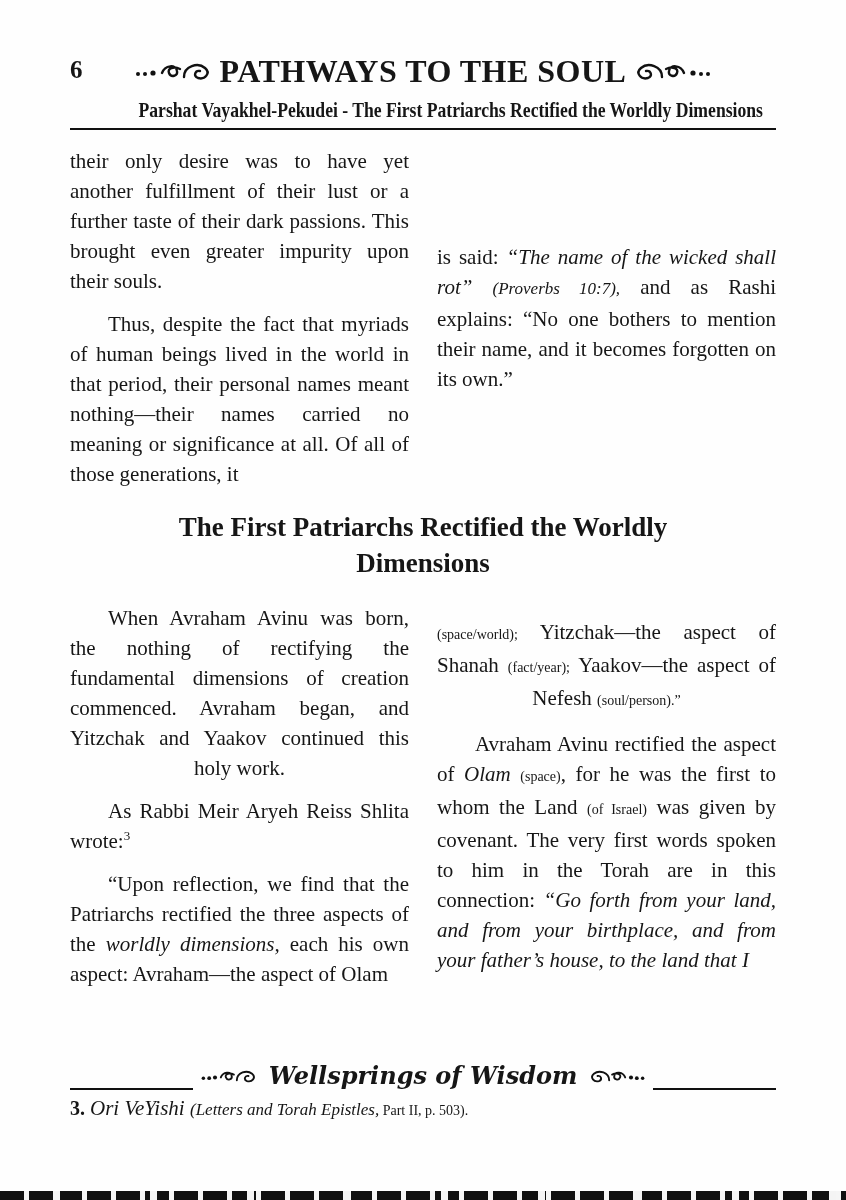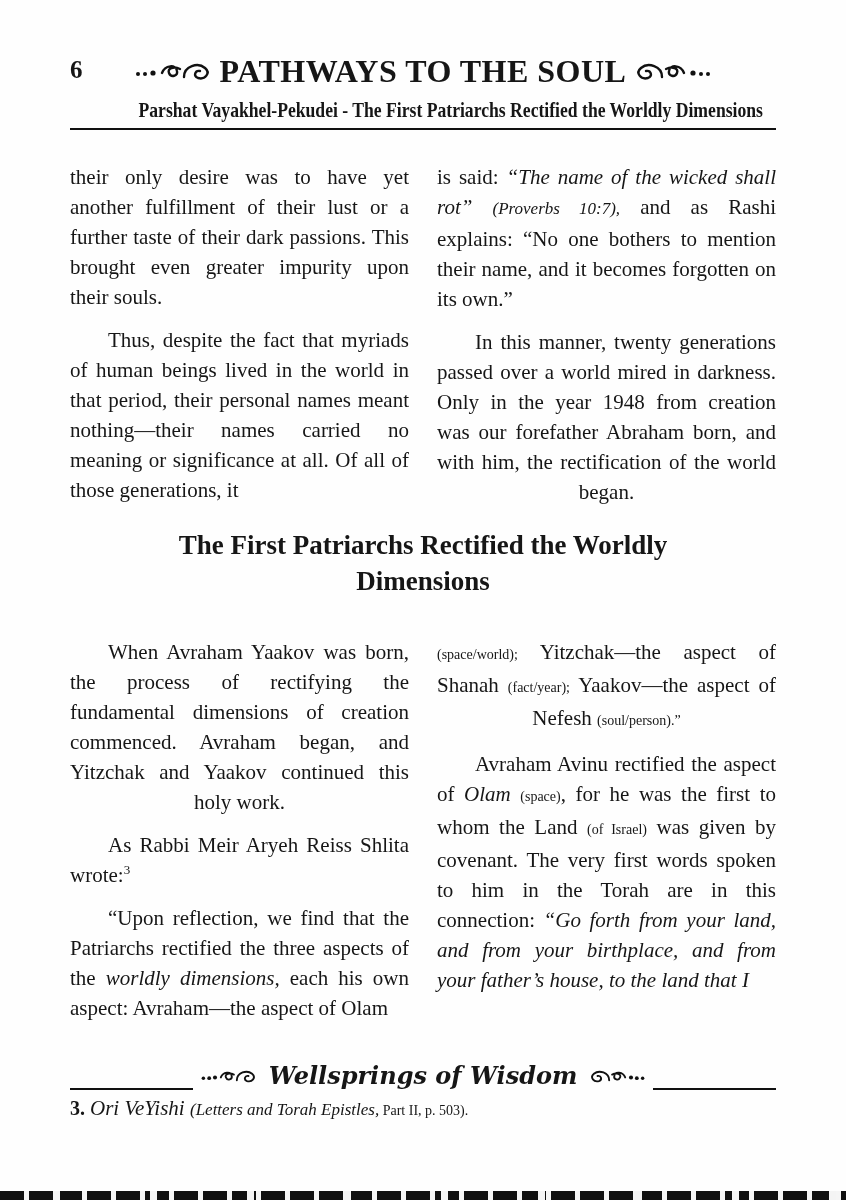--- a/index.html
+++ b/index.html
@@ -16,22 +16,22 @@
   .flourish{display:inline-flex;align-items:center;}
   .flourish.mirror{transform:scaleX(-1);}
   .subtitle-wrap{margin-top:4px;text-align:center;}
   .subtitle{
     display:inline-block;font-weight:bold;font-size:21.5px;white-space:nowrap;
     transform:scaleX(.82);transform-origin:center;
   }
   .header-rule{height:2px;background:#111;margin:5px 70px 0;}
   
   .columns{
-    display:flex;gap:28px;padding:32px 70px 0;
-    font-size:21px;line-height:30px;text-align:justify;
+    display:flex;gap:28px;padding:16px 70px 0;
+    font-size:21px;line-height:30px;text-align:justify;align-items:center;
   }
   .col{flex:1;min-width:0;}
   .para{margin:0;}
   .para + .para{margin-top:13px;}
   .para.indent{text-indent:38px;}
   .para.center-last{text-align-last:center;}
   .run-i{font-style:italic;}
   .run-s{font-size:14px;}
   .run-is{font-style:italic;font-size:17px;}
   .run-b{font-weight:bold;font-size:20px;}
@@ -106,29 +106,28 @@
   </div>
   <div class="header-rule"></div>
 
   <div class="columns">
     <div class="col">
         <p class="para"><span>their only desire was to have yet another fulfillment of their lust or a further taste of their dark passions. This brought even greater impurity upon their souls.</span></p>
         <p class="para indent"><span>Thus, despite the fact that myriads of human beings lived in the world in that period, their personal names meant nothing—their names carried no meaning or significance at all. Of all of those generations, it</span></p>
       </div>
     <div class="col">
         <p class="para"><span>is said: </span><span class="run-i">“The name of the wicked shall rot” </span><span class="run-is">(Proverbs 10:7),</span><span> and as Rashi explains: “No one bothers to mention their name, and it becomes forgotten on its own.”</span></p>
-        <p class="para indent center-last"><span>In this manner, twenty generations passed over a world mired in darkness. Only in the year 1948 from creation was our forefather Abraham born, and with him, the rectification of the world began.</span></p>
       </div>
   </div>
 
   <div class="section-heading">The First Patriarchs Rectified the Worldly Dimensions</div>
 
   <div class="columns">
     <div class="col">
-        <p class="para indent center-last"><span>When Avraham Yaakov was born, the process of rectifying the fundamental dimensions of creation commenced. Avraham began, and Yitzchak and Yaakov continued this holy work.</span></p>
+        <p class="para indent center-last"><span>When Avraham Avinu was born, the nothing of rectifying the fundamental dimensions of creation commenced. Avraham began, and Yitzchak and Yaakov continued this holy work.</span></p>
         <p class="para indent"><span>As Rabbi Meir Aryeh Reiss Shlita wrote:</span><sup>3</sup></p>
         <p class="para indent"><span>“Upon reflection, we find that the Patriarchs rectified the three aspects of the </span><span class="run-i">worldly dimensions,</span><span> each his own aspect: Avraham—the aspect of Olam</span></p>
       </div>
     <div class="col">
         <p class="para center-last"><span class="run-s">(space/world);</span><span> Yitzchak—the aspect of Shanah </span><span class="run-s">(fact/year);</span><span> Yaakov—the aspect of Nefesh </span><span class="run-s">(soul/person).”</span></p>
         <p class="para indent"><span>Avraham Avinu rectified the aspect of </span><span class="run-i">Olam </span><span class="run-s">(space)</span><span>, for he was the first to whom the Land </span><span class="run-s">(of Israel)</span><span> was given by covenant. The very first words spoken to him in the Torah are in this connection: </span><span class="run-i">“Go forth from your land, and from your birthplace, and from your father’s house, to the land that I</span></p>
       </div>
   </div>
 
   <div class="footer-rule-row">

